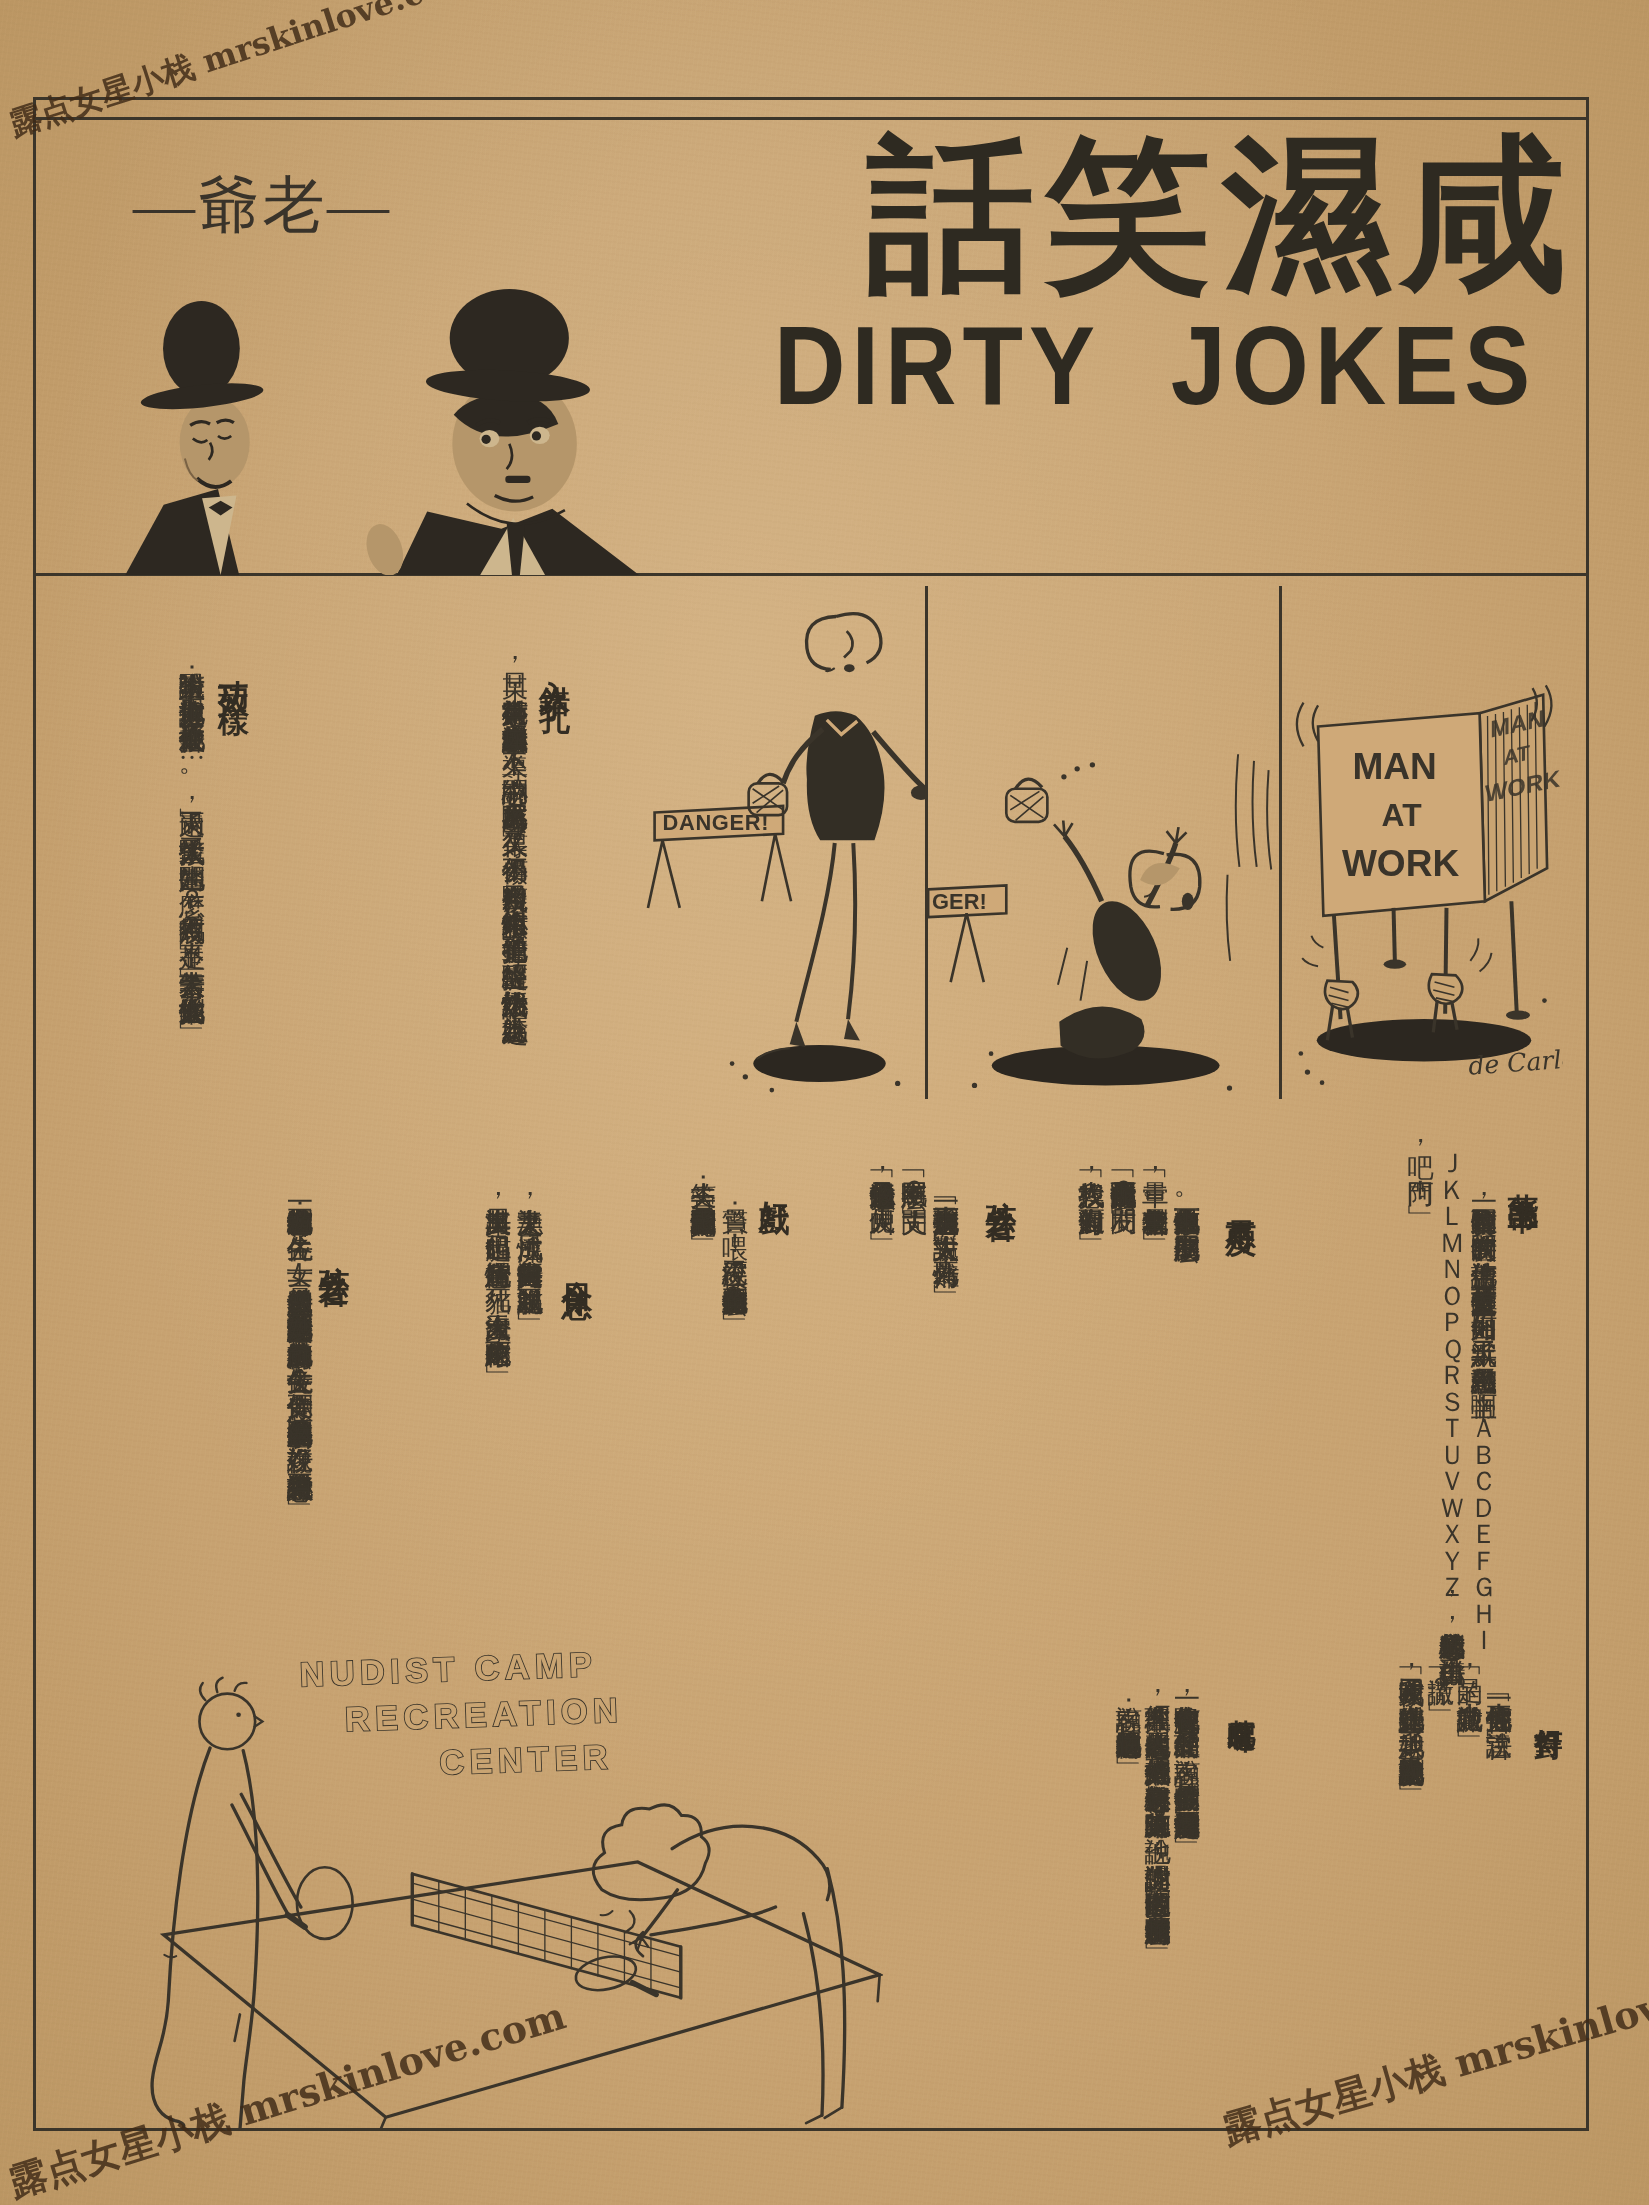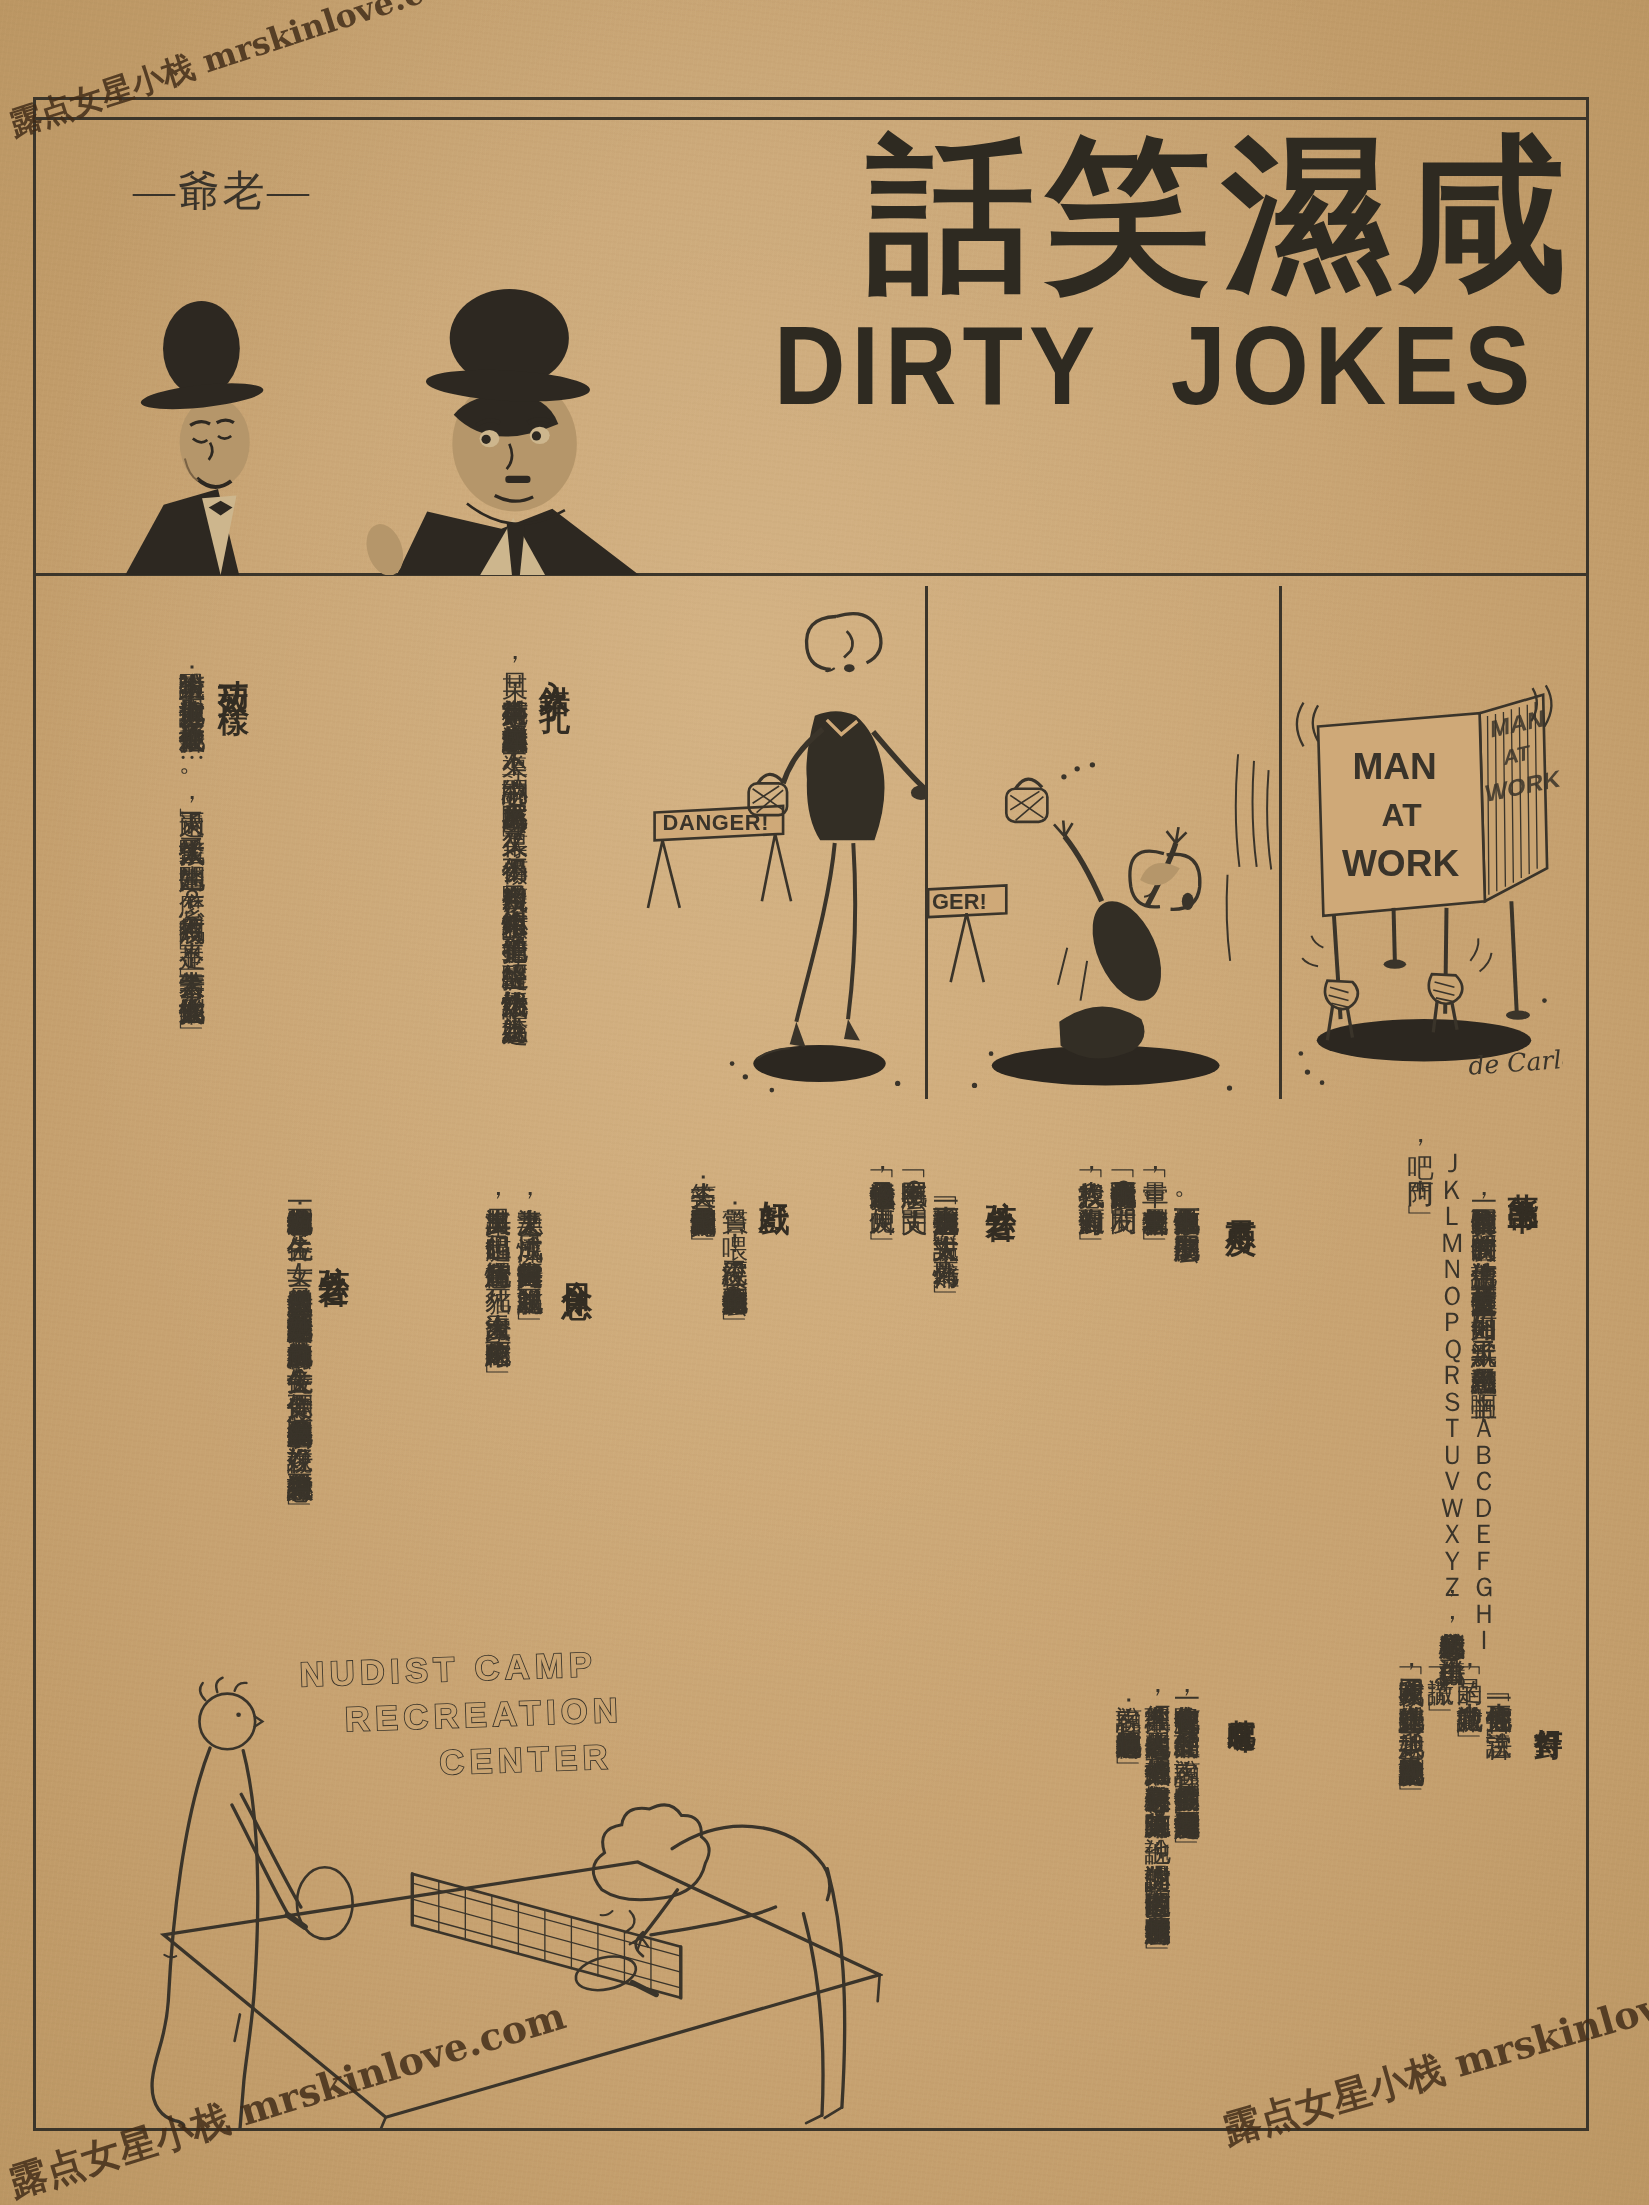--- a/index.html
+++ b/index.html
@@ -14,21 +14,21 @@
   #grain { position:absolute; inset:0; pointer-events:none; opacity:.5;
     background:
       repeating-linear-gradient(7deg,  rgba(120,90,50,.045) 0 2px, rgba(0,0,0,0) 2px 6px),
       repeating-linear-gradient(98deg, rgba(255,235,200,.05) 0 1.3px, rgba(0,0,0,0) 1.3px 4.6px);
   }
   .frame { position:absolute; left:33px; top:97px; width:1556px; height:2034px;
     border:3.3px solid #3b352a; }
   .rule { position:absolute; background:#3b352a; }
   .vline { position:absolute; background:#3b352a; width:2.7px; }
 
-  .corner-label { position:absolute; left:133px; top:163px; font-size:42px;
+  .corner-label { position:absolute; left:133px; top:163px; font-size:62px;
     letter-spacing:2.7px; color:#39332a; font-weight:500; }
   .main-title { position:absolute; left:867px; top:123px; font-size:167px; line-height:1.1;
     font-weight:bold; letter-spacing:10.6px; color:#2e2a21;
     font-family:"Liberation Sans","DejaVu Sans",sans-serif; }
   .sub-title { position:absolute; left:774px; top:310px; font-size:99px; line-height:1;
     font-weight:bold; letter-spacing:6px; word-spacing:38px; color:#2e2a21;
     font-family:"Liberation Sans",sans-serif; transform:scale(1.0,1.12); transform-origin:left top; }
 
   .v-title { position:absolute; writing-mode:vertical-rl; text-orientation:upright;
     font-weight:bold; color:#33:2d23; color:#332d23;

